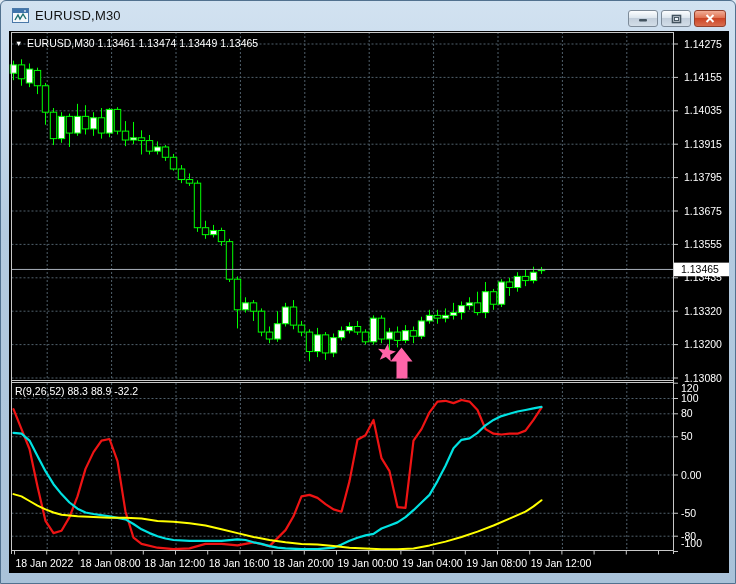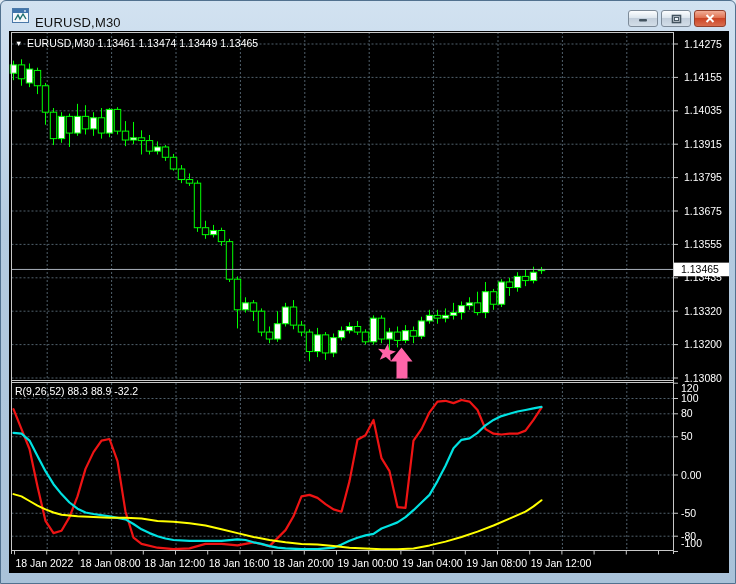--- a/index.html
+++ b/index.html
@@ -1,21 +1,21 @@
 <!DOCTYPE html>
 <html><head>
 <meta charset="utf-8">
 <style>
   html,body{margin:0;padding:0;background:#dfe9f2;font-family:"Liberation Sans",sans-serif;}
   .window{position:relative;width:736px;height:584px;box-sizing:border-box;
     background:linear-gradient(#d2e2f1,#b4cbe0 40%,#a9c2d9);border:1px solid #51718f;
     border-radius:6px 6px 0 0;overflow:hidden;}
   .titlebar{position:absolute;left:0;top:0;width:100%;height:30px;}
   .app-icon{position:absolute;left:11px;top:7px;width:17px;height:15px;display:block;}
-  .title{position:absolute;left:34px;top:7px;font-size:13px;color:#111;letter-spacing:0.2px;margin-top:7px;}
+  .title{position:absolute;left:34px;top:7px;font-size:13px;color:#111;letter-spacing:0.2px;}
   .winbtns{position:absolute;right:9px;top:9px;display:flex;gap:3px;}
   .wbtn{width:30px;height:17px;box-sizing:border-box;border:1px solid #7d8b99;border-radius:3px;
     background:linear-gradient(#fcfeff,#dde6ee 45%,#c2cedb 50%,#d3dee8);
     display:flex;align-items:center;justify-content:center;}
   .wbtn.close{width:32px;border-color:#93402c;
     background:linear-gradient(#f2ad97,#e07353 45%,#cc4526 50%,#d96d4e);}
   .client{position:absolute;left:8px;top:30px;width:720px;height:542px;background:#000;}
   svg text{font-family:"Liberation Sans",sans-serif;}
 </style>
 </head>

